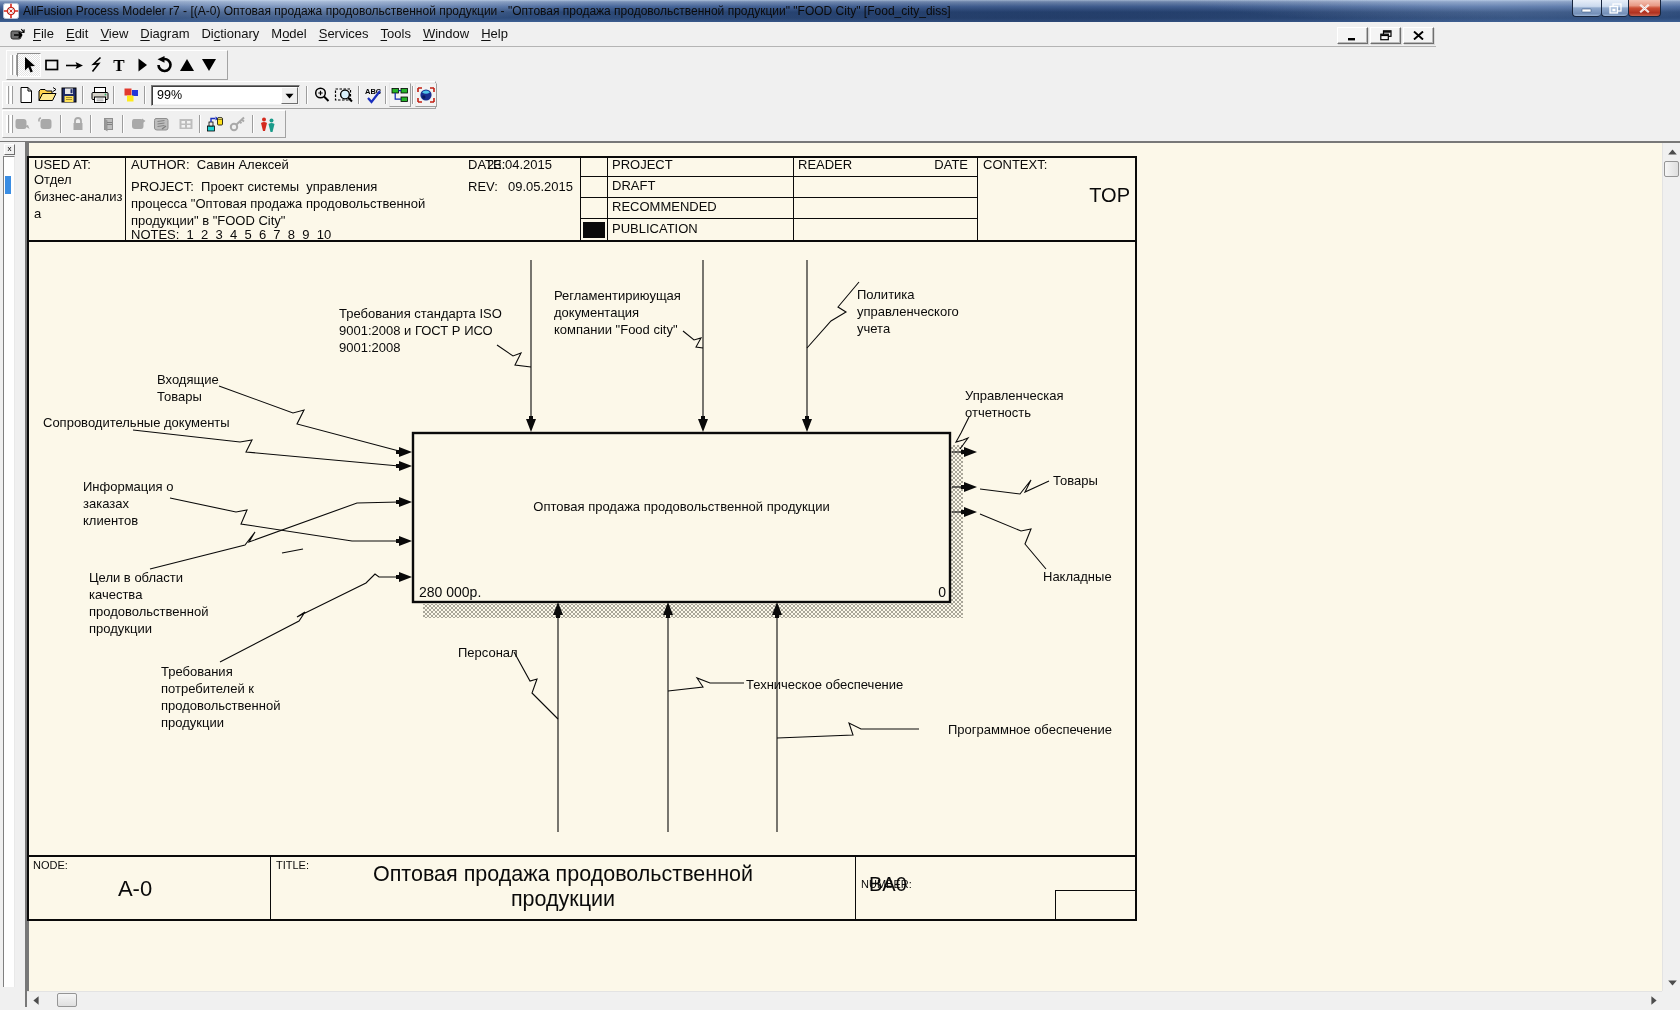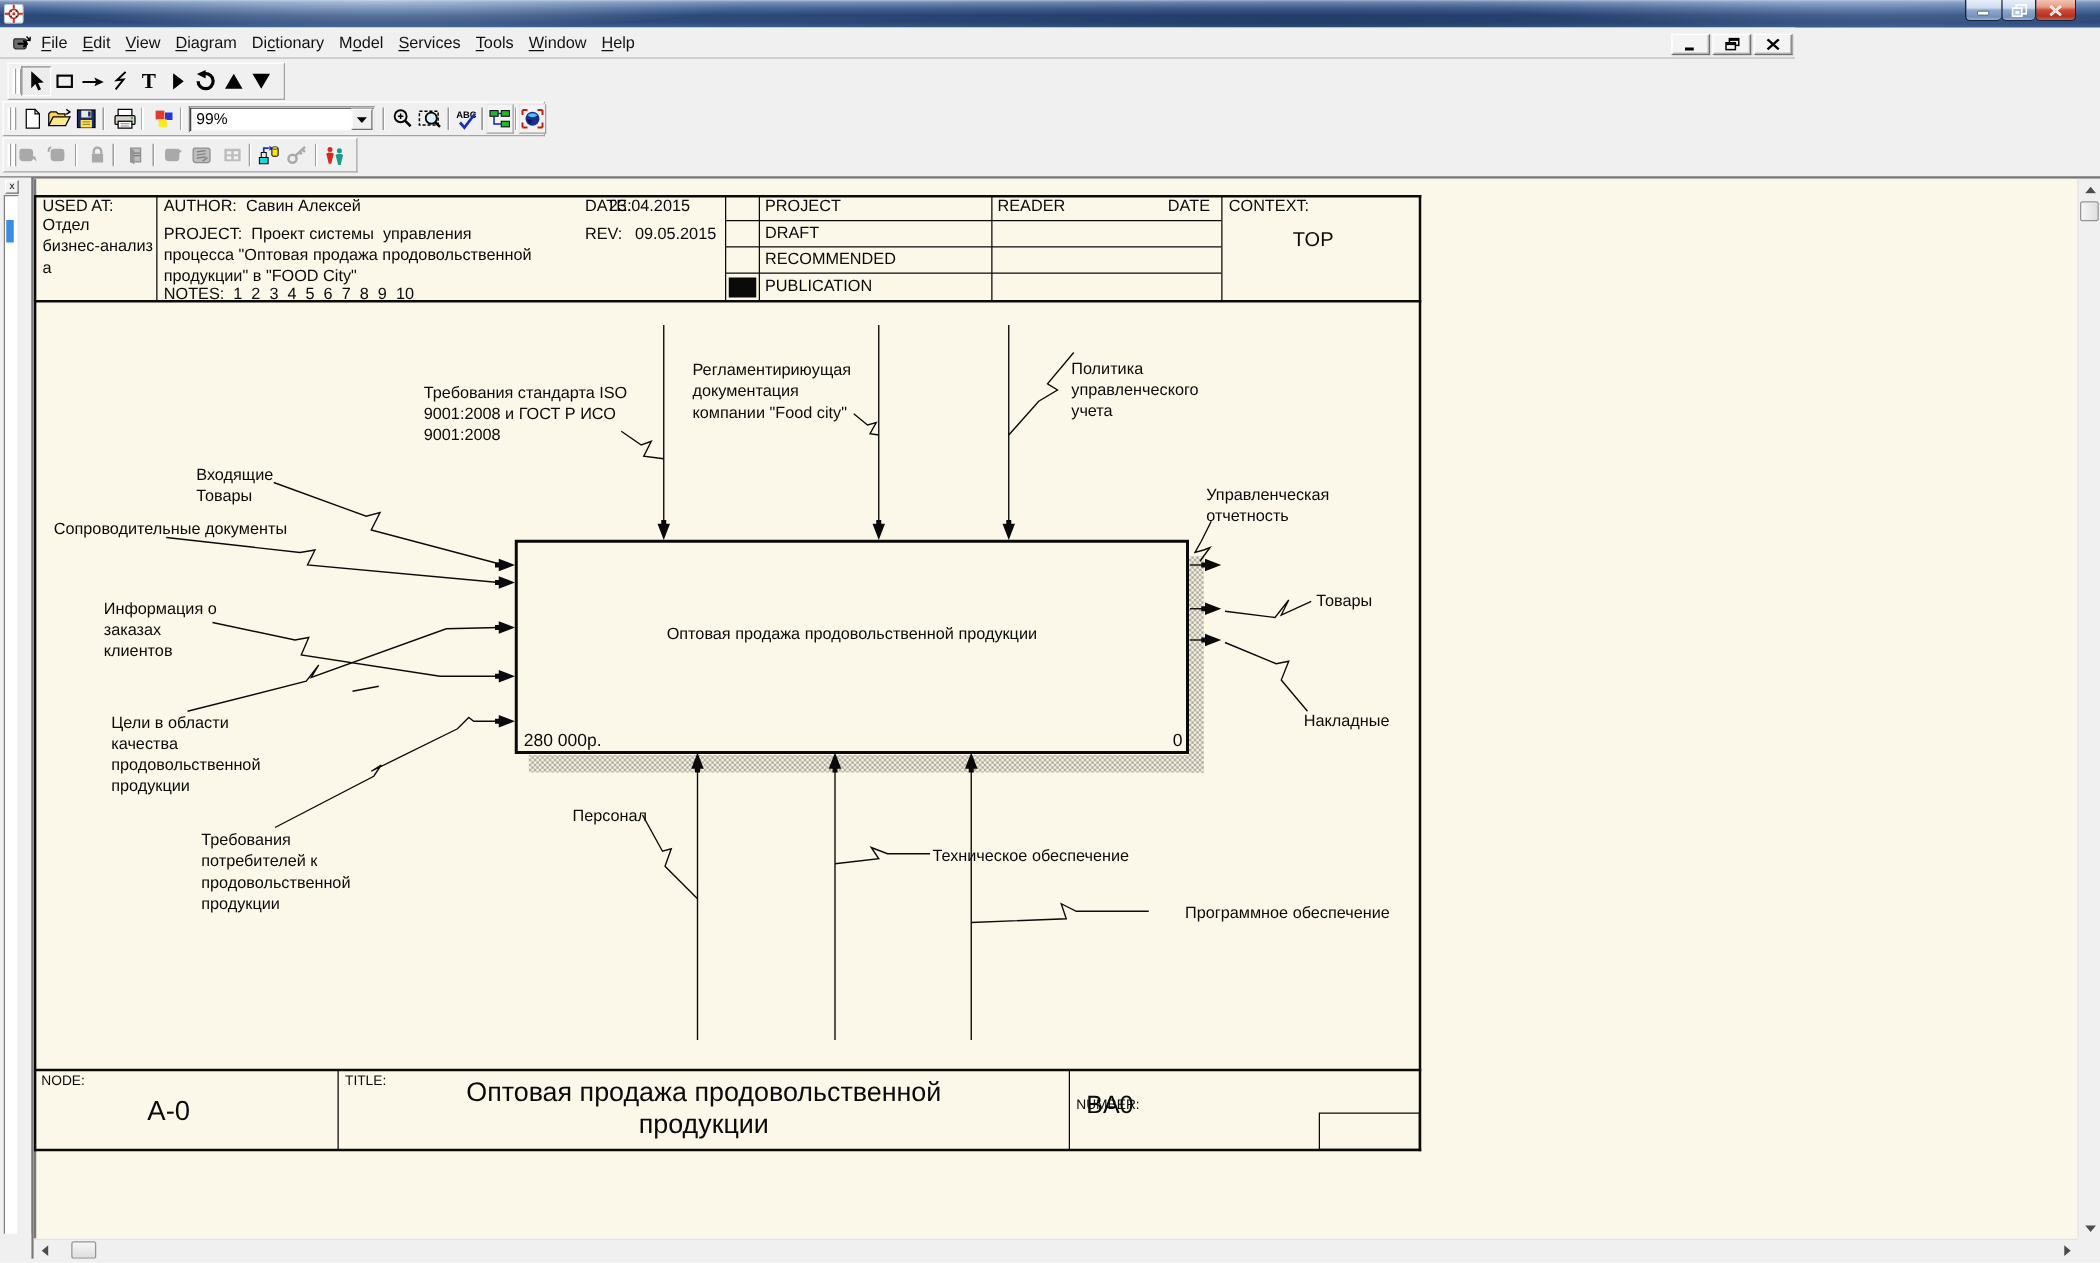--- a/index.html
+++ b/index.html
@@ -93,20 +93,21 @@
 
   <div id="titlebar">
     <div class="glass"></div>
     <svg id="app-icon" viewBox="0 0 16 16">
       <rect x="0.5" y="0.5" width="15" height="15" rx="2" fill="#FFFFFF" stroke="#B9C6D8"></rect>
       <circle cx="8" cy="8" r="3.6" fill="none" stroke="#D42A1E" stroke-width="1.4"></circle>
       <path d="M8 0.8 V4 M8 12 V15.2 M0.8 8 H4.4 M11.6 8 H15.2" stroke="#D42A1E" stroke-width="1.6"></path>
       <circle cx="8" cy="8" r="1.2" fill="#D42A1E"></circle>
       <path d="M5.4 5.4 L6.4 6.4 M10.6 5.4 L9.6 6.4 M5.4 10.6 L6.4 9.6 M10.6 10.6 L9.6 9.6" stroke="#222" stroke-width="0.9"></path>
     </svg>
+    <span id="title-text">AllFusion Process Modeler r7 - [(A-0) Оптовая продажа продовольственной продукции - "Оптовая продажа продовольственной продукции" "FOOD City"  [Food_city_diss]</span>
     <div id="caption-buttons">
       <div class="cap-btn min">
         <svg width="12" height="9" viewBox="0 0 12 9">
             <rect x="1" y="5" width="9" height="3" rx="0.5" fill="#FFFFFF" stroke="#33517C" stroke-width="0.6"></rect>
           </svg>
       </div>
       <div class="cap-btn max">
         <svg width="13" height="11" viewBox="0 0 13 11">
           <rect x="4" y="1" width="8" height="7" fill="none" stroke="#FFFFFF" stroke-width="1.3"></rect>
           <rect x="1" y="3.5" width="7.5" height="6.5" fill="#AFC4DE" stroke="#FFFFFF" stroke-width="1.3"></rect>
@@ -503,21 +504,21 @@
           <div class="kit-small" style="left: 104px; top: 53px;">процесса "Оптовая продажа продовольственной</div>
           <div class="kit-small" style="left: 104px; top: 70px;">продукции" в "FOOD City"</div>
           <div class="kit-small" style="left: 104px; top: 84px;">NOTES:  1  2  3  4  5  6  7  8  9  10</div>
           <div class="kit-small" style="left: 585px; top: 14px;">PROJECT</div>
           <div class="kit-small" style="left: 585px; top: 35px;">DRAFT</div>
           <div class="kit-small" style="left: 585px; top: 56px;">RECOMMENDED</div>
           <div class="kit-small" style="left: 585px; top: 78px;">PUBLICATION</div>
           <div class="kit-small" style="left: 771px; top: 14px;">READER</div>
           <div class="kit-small" style="left: 771px; top: 14px; width: 170px; text-align: right;">DATE</div>
           <div class="kit-small" style="left: 956px; top: 14px;">CONTEXT:</div>
-          <div class="kit-small" style="left: 944px; top: 41px; width: 159px; text-align: center; font-size: 16px;">TOP</div>
+          <div class="kit-small" style="left: 944px; top: 41px; width: 159px; text-align: right; font-size: 20px;">TOP</div>
           <div class="dlabel" style="left: 386px; top: 355px; width: 537px; text-align: center;">Оптовая продажа продовольственной продукции</div>
           <div class="dlabel" style="left: 392px; top: 441px; font-size: 14px;">280 000р.</div>
           <div class="dlabel" style="left: 386px; top: 441px; width: 533px; text-align: right; font-size: 14px;">0</div>
           <div class="kit-tiny" style="left: 6px; top: 716px;">NODE:</div>
           <div class="kit-small" style="left: 0px; top: 733px; width: 216px; text-align: center; font-size: 22px;">A-0</div>
           <div class="kit-tiny" style="left: 249px; top: 716px;">TITLE:</div>
           <div class="kit-small" style="left: 244px; top: 719px; width: 584px; text-align: center; font-size: 21.5px;">Оптовая продажа продовольственной</div>
           <div class="kit-small" style="left: 244px; top: 744px; width: 584px; text-align: center; font-size: 21.5px;">продукции</div>
           <div class="kit-tiny" style="left: 834px; top: 716px; margin-top: 19px;">NUMBER:</div>
           <div class="kit-small" style="left: 842px; top: 730px; font-size: 20px;">BA0</div>

